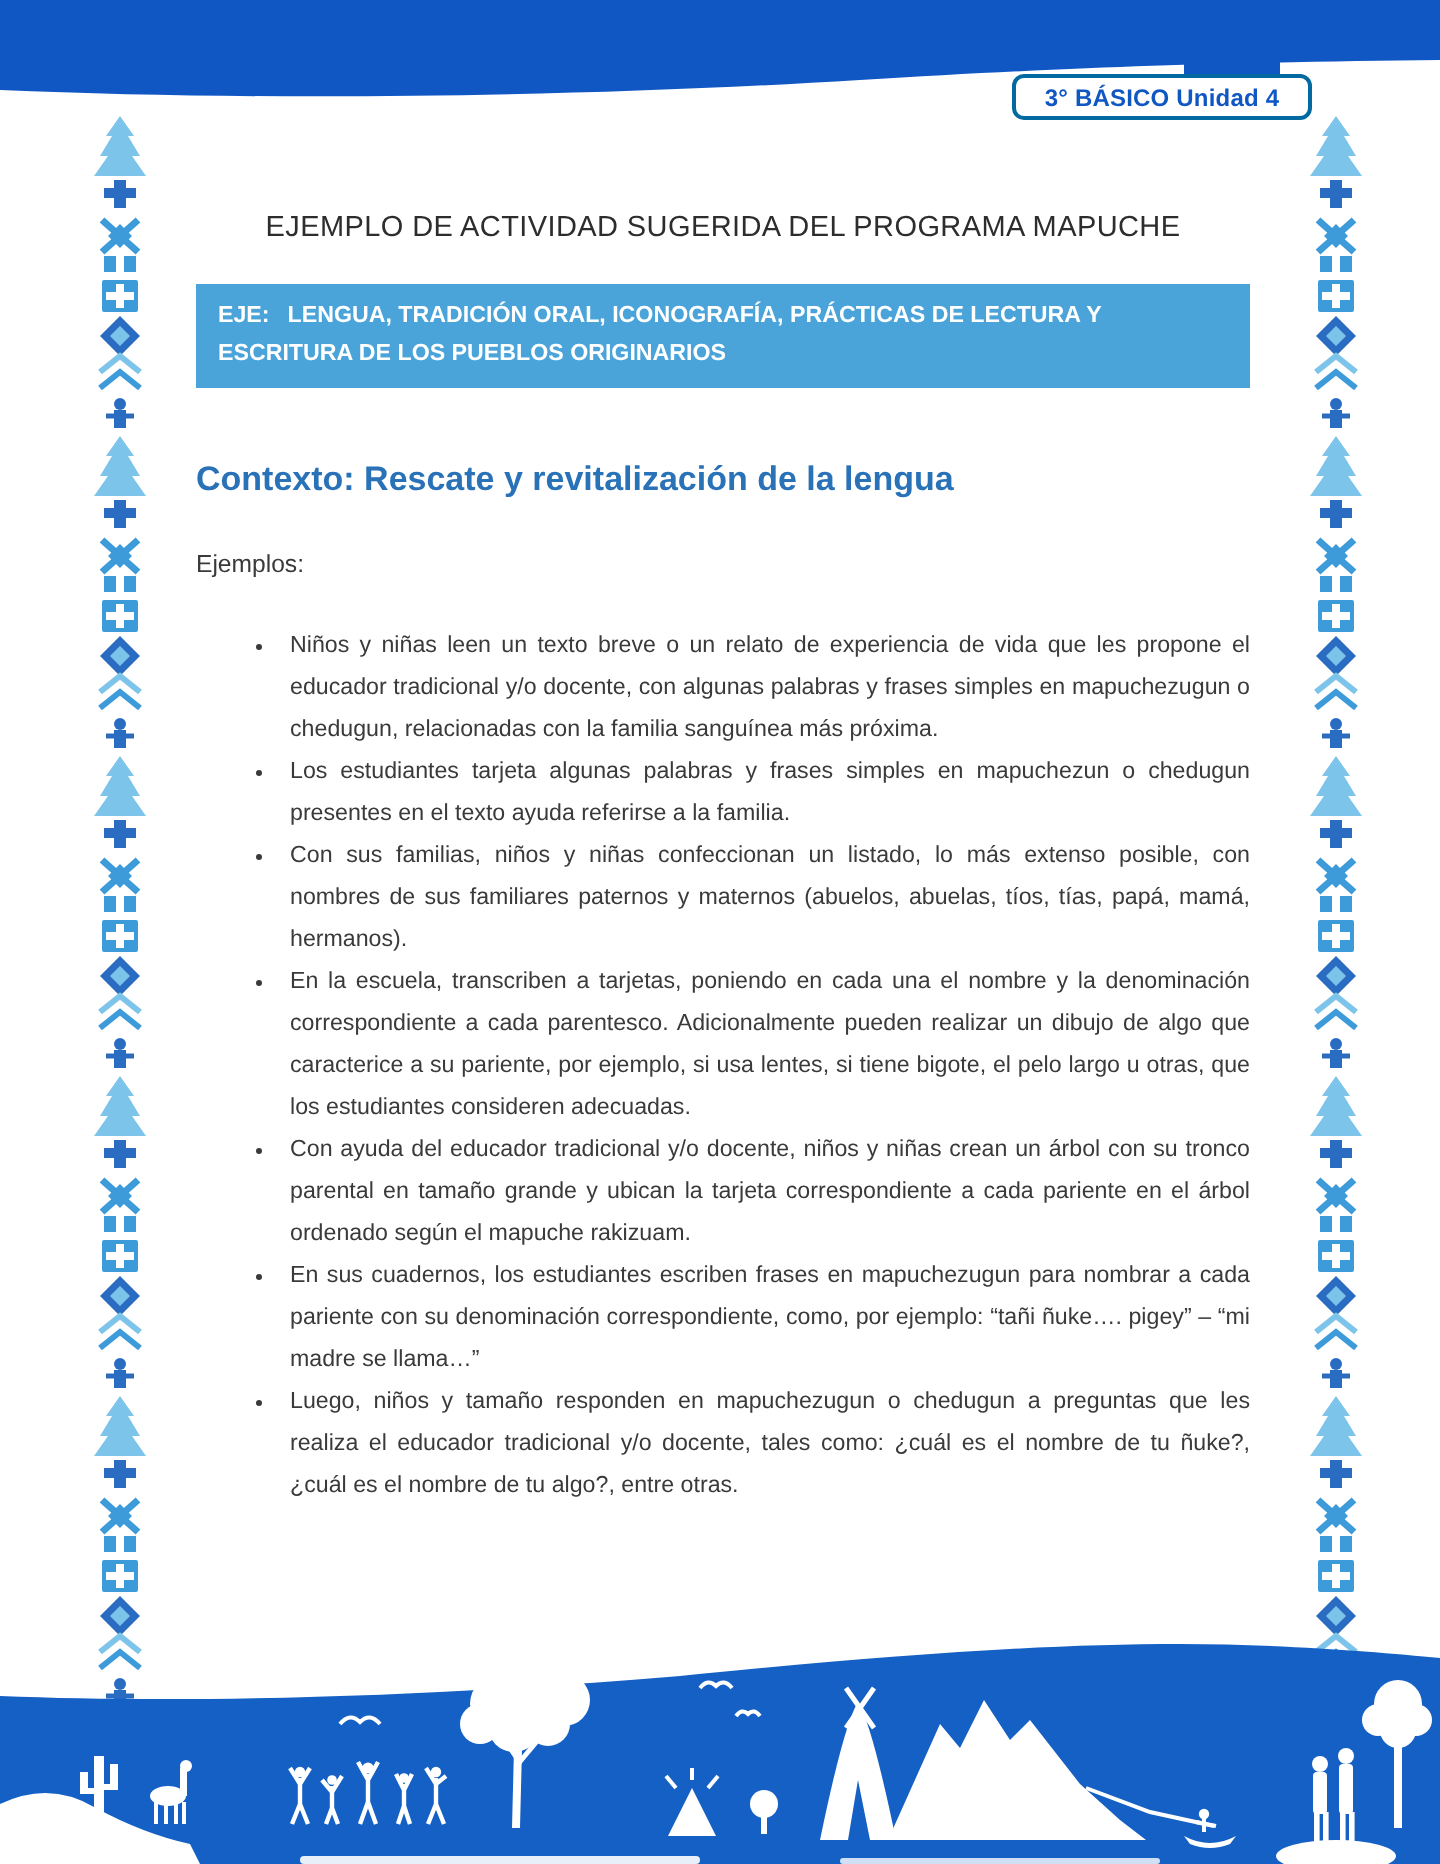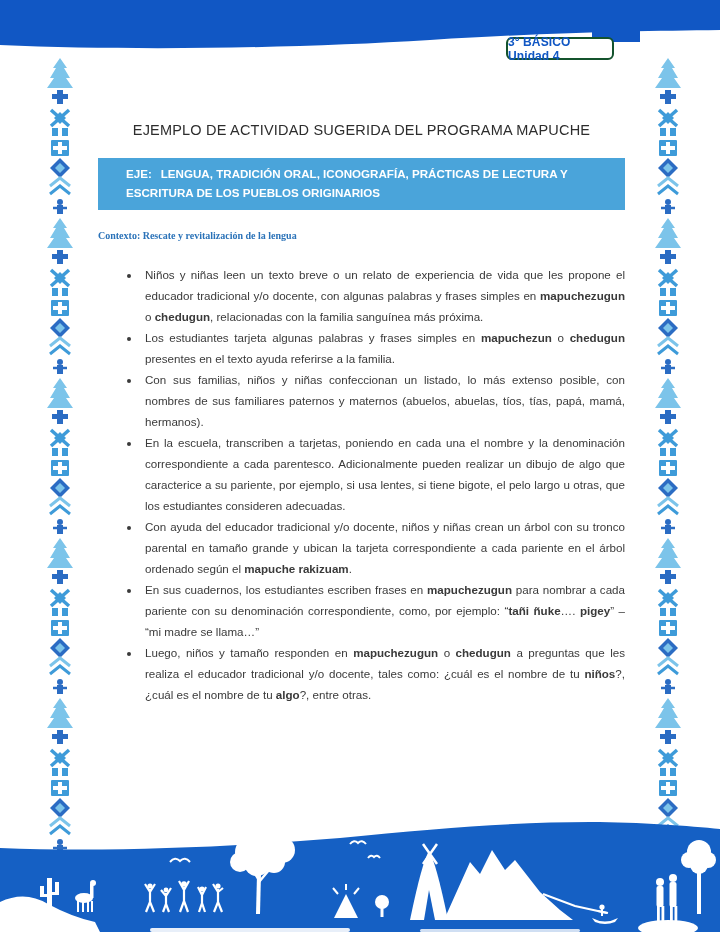--- a/index.html
+++ b/index.html
@@ -9,52 +9,52 @@
     background: #ffffff;
     overflow: hidden;
     font-family: "Liberation Sans", "DejaVu Sans", sans-serif;
   }
   .page { position: relative; width: 720px; height: 932px; background:#fff; }
 
   
   .header-wave { position: absolute; top: 0; left: 0; z-index: 1; }
   .badge-tab { position: absolute; top: 26px; left: 592px; width: 48px; height: 16px; background:#1157c4; z-index: 2; }
   .unit-badge {
-    position: absolute; top: 37px; left: 506px; width: 108px; height: 23px;
-    background: #fff; border: 2px solid #14532d; border-radius: 6px;
+    position: absolute; top: 37px; left: 506px; width: 150px; height: 23px;
+    background: #fff; border: 2px solid #0369a1; border-radius: 6px;
     display: flex; align-items: center; justify-content: center;
     font-size: 12px; font-weight: bold; color: #1157c4; z-index: 3;
     letter-spacing: 0.1px;
   }
 
   
   .ornament { position: absolute; top: 56px; z-index: 1; }
   .ornament.left  { left: 40px; }
   .ornament.right { left: 648px; }
 
   
-  .content { position: absolute; left: 98px; top: 122px; width: 527px; z-index: 2; }
+  .content { position: absolute; left: 98px; top: 106px; width: 527px; z-index: 2; }
   .page-title {
     margin: 0 0 20px 0; text-align: center;
     font-size: 14.5px; font-weight: 400; color: #2d2d2d; letter-spacing: 0.2px;
   }
   .eje-banner {
     background: #4aa4da; color: #ffffff; font-weight: 700;
-    font-size: 11.6px; line-height: 1.6; padding: 7px 11px 8px 28px;
+    font-size: 11.6px; line-height: 1.6; padding: 7px 11px 8px 11px;
   }
   .eje-banner .eje-label { margin-right: 9px; }
-  .context-line { margin-top: 20px; font-size: 10px; font-weight: 700; color: #2a72b8; font-family: Liberation Serif, serif; }
+  .context-line { margin-top: 36px; font-size: 17px; font-weight: 700; color: #2a72b8; }
   .activity-heading { margin-top: 31px; margin-left: 8px; font-size: 12.3px; color: #3a3a3a; }
   .examples-label { margin-top: 25px; font-size: 12.3px; color: #3a3a3a; }
   ul.activity-list {
     margin: 23px 0 0 26px; padding: 0 0 0 17px;
     font-size: 11.6px; color: #3a3a3a; text-align: justify; line-height: 21px;
   }
   ul.activity-list li { padding-left: 4px; margin: 0; }
-  .bold { font-weight: 700; }
+  .bold { font-weight: 400; }
 
   
   .footer-illustration { position: absolute; left: 0; bottom: 0; z-index: 2; }
 </style>
 </head>
 <body>
 
 <div class="page">
 
   <svg class="header-wave" width="720" height="56" viewBox="0 0 720 56">
@@ -97,29 +97,30 @@
   <div class="content">
     <h1 class="page-title">EJEMPLO DE ACTIVIDAD SUGERIDA DEL PROGRAMA MAPUCHE</h1>
 
     <div class="eje-banner">
       <span class="eje-label">EJE:</span><span>LENGUA, TRADICIÓN ORAL, ICONOGRAFÍA, PRÁCTICAS DE LECTURA Y ESCRITURA DE LOS PUEBLOS ORIGINARIOS</span>
     </div>
 
     <div class="context-line">Contexto: Rescate y revitalización de la lengua</div>
 
 
+    <div class="examples-label">Ejemplos:</div>
 
     <ul class="activity-list">
         <li><span>Niños y niñas leen un texto breve o un relato de experiencia de vida que les propone el educador tradicional y/o docente, con algunas palabras y frases simples en </span><span class="bold">mapuchezugun</span><span> o </span><span class="bold">chedugun</span><span>, relacionadas con la familia sanguínea más próxima.</span></li>
         <li><span>Los estudiantes tarjeta algunas palabras y frases simples en </span><span class="bold">mapuchezun</span><span> o </span><span class="bold">chedugun</span><span> presentes en el texto ayuda referirse a la familia.</span></li>
         <li><span>Con sus familias, niños y niñas confeccionan un listado, lo más extenso posible, con nombres de sus familiares paternos y maternos (abuelos, abuelas, tíos, tías, papá, mamá, hermanos).</span></li>
         <li><span>En la escuela, transcriben a tarjetas, poniendo en cada una el nombre y la denominación correspondiente a cada parentesco. Adicionalmente pueden realizar un dibujo de algo que caracterice a su pariente, por ejemplo, si usa lentes, si tiene bigote, el pelo largo u otras, que los estudiantes consideren adecuadas.</span></li>
         <li><span>Con ayuda del educador tradicional y/o docente, niños y niñas crean un árbol con su tronco parental en tamaño grande y ubican la tarjeta correspondiente a cada pariente en el árbol ordenado según el </span><span class="bold">mapuche rakizuam</span><span>.</span></li>
         <li><span>En sus cuadernos, los estudiantes escriben frases en </span><span class="bold">mapuchezugun</span><span> para nombrar a cada pariente con su denominación correspondiente, como, por ejemplo: “</span><span class="bold">tañi ñuke</span><span>…. </span><span class="bold">pigey</span><span>” – “mi madre se llama…”</span></li>
-        <li><span>Luego, niños y tamaño responden en </span><span class="bold">mapuchezugun</span><span> o </span><span class="bold">chedugun</span><span> a preguntas que les realiza el educador tradicional y/o docente, tales como: ¿cuál es el nombre de tu </span><span class="bold">niños</span><span>?, ¿cuál es el nombre de tu </span><span class="bold">algo</span><span>?, entre otras.</span></li>
+        <li><span>Luego, niños y tamaño responden en </span><span class="bold">mapuchezugun</span><span> o </span><span class="bold">chedugun</span><span> a preguntas que les realiza el educador tradicional y/o docente, tales como: ¿cuál es el nombre de tu </span><span class="bold">ñuke</span><span>?, ¿cuál es el nombre de tu </span><span class="bold">algo</span><span>?, entre otras.</span></li>
       </ul>
   </div>
 
   <svg class="footer-illustration" width="720" height="150" viewBox="0 0 720 150">
     <path d="M0,66 C100,70 220,66 340,56 C440,46 520,40 590,40 C640,40 690,44 720,47 V150 H0 Z" fill="#1560c4"></path>
 
     <path fill="#fff" d="M0,150 V120 Q25,108 48,122 Q72,135 95,140 L100,150 Z"></path>
     <rect x="150" y="146" width="200" height="4" rx="2" fill="#fff" opacity="0.9"></rect>
     <rect x="420" y="147" width="160" height="3" rx="1.5" fill="#fff" opacity="0.8"></rect>
 

